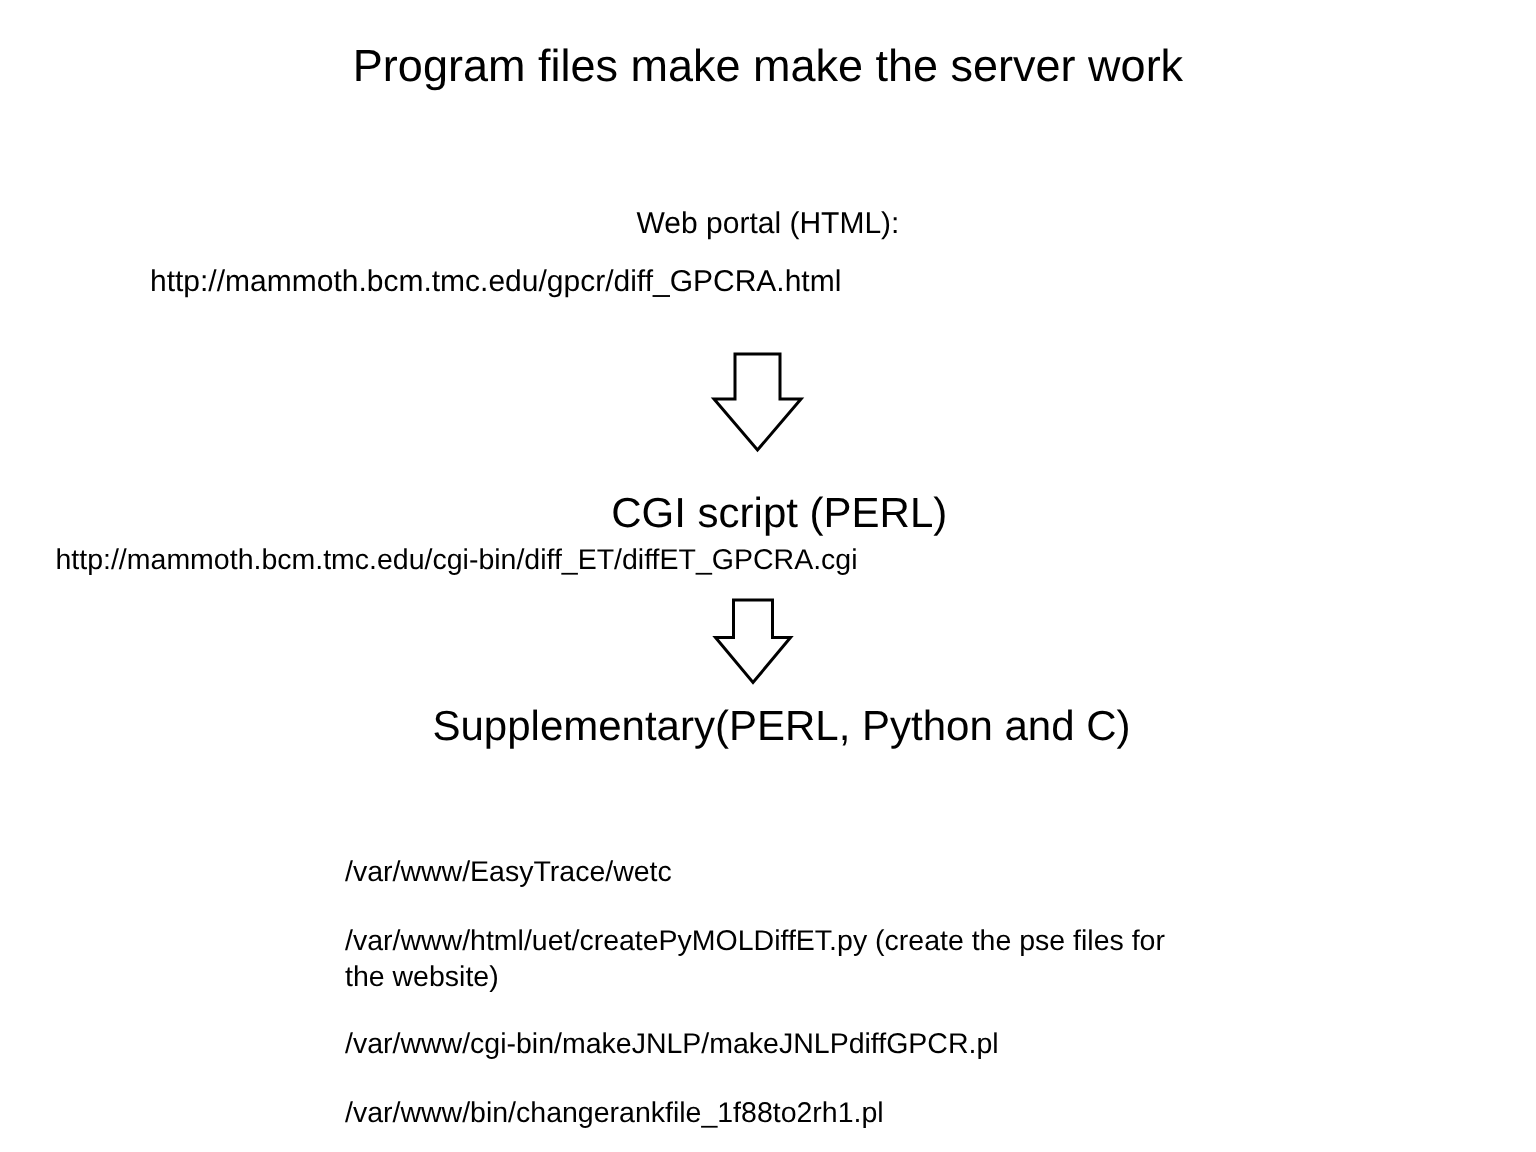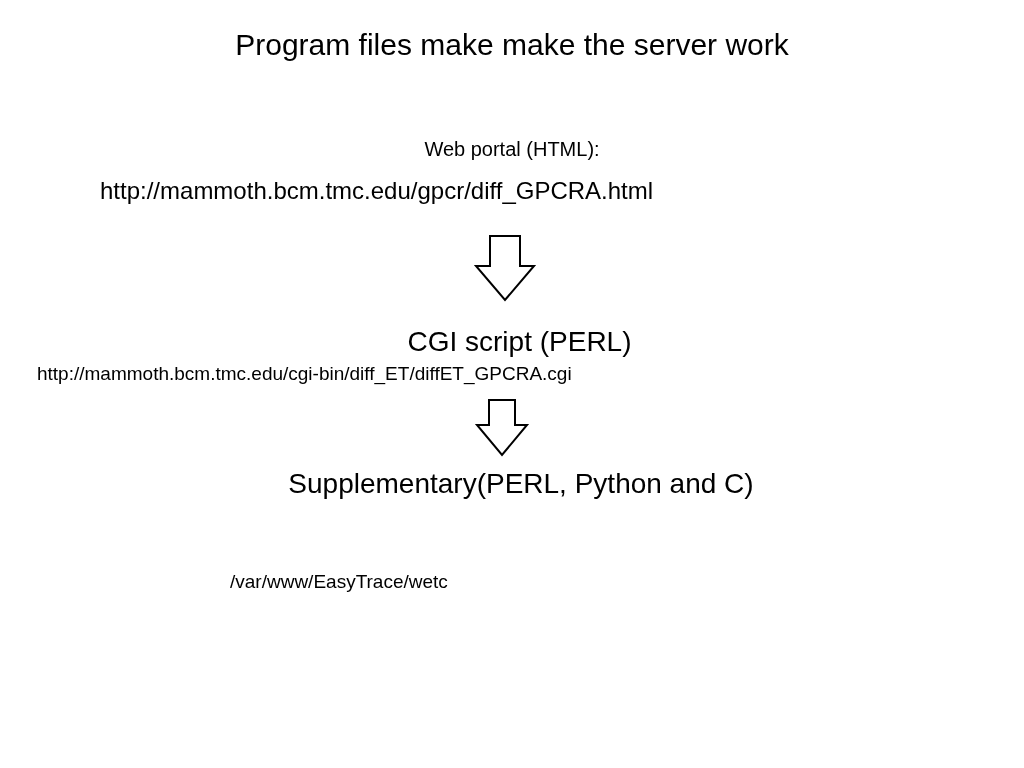--- a/index.html
+++ b/index.html
@@ -32,21 +32,21 @@
       width: 100%;
       text-align: center;
       font-size: 20px;
       font-weight: 400;
     }
     .portal-url {
       position: absolute;
       top: 175px;
       left: 100px;
       width: 770px;
-      font-size: 24px;
+      font-size: 20px;
       font-weight: 400;
       line-height: 1.3;
       word-break: break-all;
     }
     .arrow1 {
       position: absolute;
       top: 234px;
       left: 472px;
     }
     .cgi-heading {
@@ -121,13 +121,16 @@
 <div class="arrow2">
   <svg class="down-arrow" width="60" height="62" viewBox="0 0 60 62">
     <path d="M 17 2 L 43 2 L 43 27 L 55 27 L 30 57 L 5 27 L 17 27 Z" fill="#ffffff" stroke="#000000" stroke-width="2"></path>
   </svg>
 </div>
 
 <div class="supp-heading">Supplementary(PERL, Python and C)</div>
 
 <div class="file-list">
   <div class="file-item">/var/www/EasyTrace/wetc</div>
+  <div class="file-item">/var/www/html/uet/createPyMOLDiffET.py (create the pse files for the website)</div>
+  <div class="file-item">/var/www/cgi-bin/makeJNLP/makeJNLPdiffGPCR.pl</div>
+  <div class="file-item">/var/www/bin/changerankfile_1f88to2rh1.pl</div>
 </div>
 
 </body></html>

